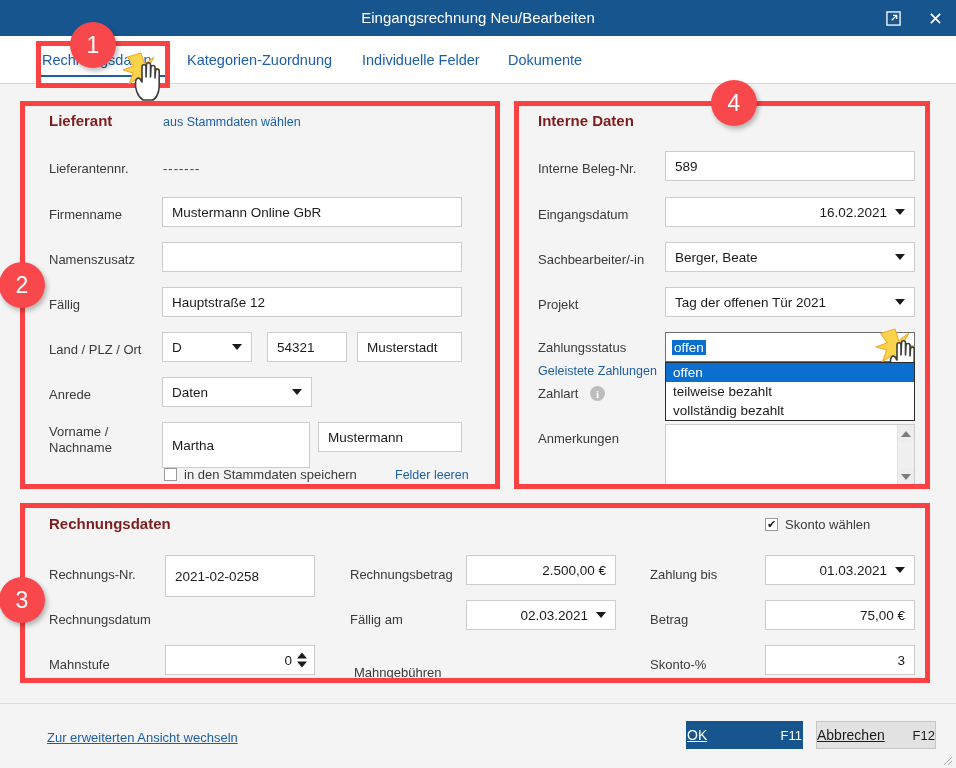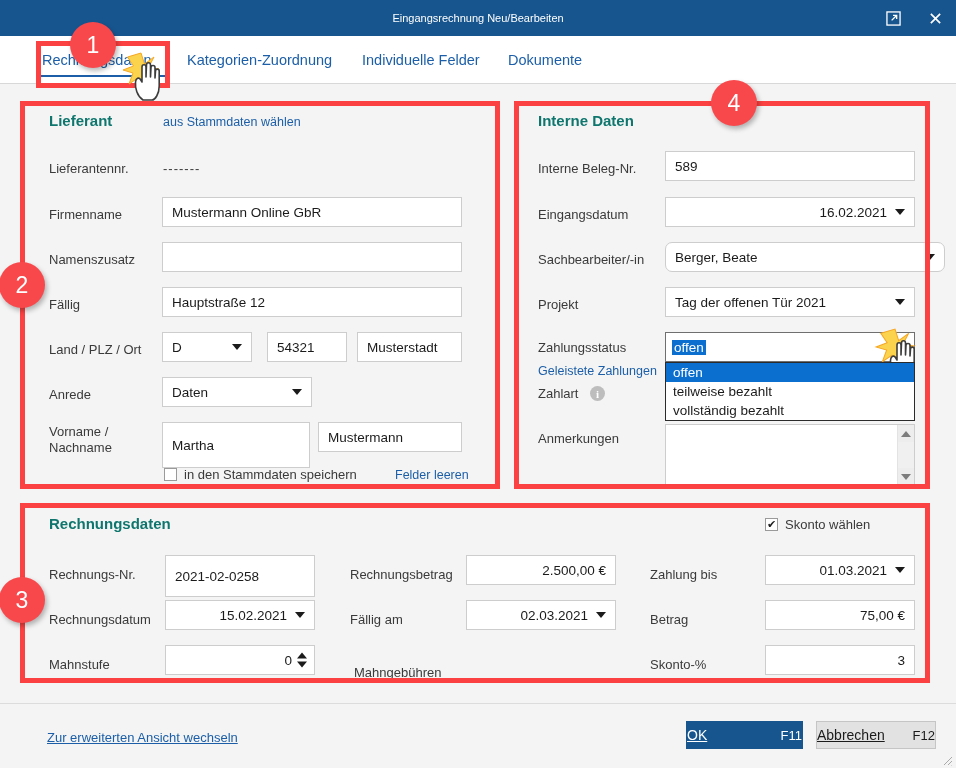--- a/index.html
+++ b/index.html
@@ -18,21 +18,21 @@
 
   
   .titlebar {
     position: absolute; left: 0; top: 0; width: 956px; height: 36px;
     background: #17558f;
     color: #ffffff;
   }
   .titlebar .title {
     position: absolute; left: 0; top: 0; width: 956px; height: 36px;
     line-height: 36px; text-align: center;
-    font-size: 11px; color: #ffffff;
+    font-size: 15px; color: #ffffff;
   }
   .win-btn {
     position: absolute; top: 0; height: 36px; width: 42px;
     display: flex; align-items: center; justify-content: center;
     cursor: pointer;
   }
   .win-btn.popout { right: 42px; }
   .win-btn.close  { right: 0; }
   .win-btn svg { display:block; }
 
@@ -57,21 +57,21 @@
   }
   .tab.active .tab-underline { display: block; }
 
   
   .panel {
     position: absolute;
     background: #f4f4f4;
   }
   .panel-title {
     position: absolute;
-    font-size: 15px; font-weight: bold; color: #0f766e; text-align: right;
+    font-size: 15px; font-weight: bold; color: #7f1d1d; text-align: right;
   }
   .lbl {
     position: absolute;
     font-size: 13px; color: #3a3a3a;
     white-space: nowrap;
   }
   .lbl.two-line { line-height: 16px; }
   .link {
     position: absolute;
     font-size: 12.5px; color: #1c5fa8;
@@ -336,21 +336,21 @@
     <div class="lbl" style="left:18px;top:55px;">Interne Beleg-Nr.</div>
     <div class="inp" style="left:145px;top:45px;width:250px;height:30px;">589</div>
 
     <div class="lbl" style="left:18px;top:101px;">Eingangsdatum</div>
     <div class="sel right" style="left:145px;top:91px;width:250px;height:30px;">
       <span class="sv">16.02.2021</span>
       <span class="caret"></span>
     </div>
 
     <div class="lbl" style="left:18px;top:146px;">Sachbearbeiter/-in</div>
-    <div class="sel" style="left:145px;top:136px;width:280px;height:30px;border-radius:7px;">
+    <div class="sel" style="left:145px;top:136px;width:250px;height:30px;">
       <span class="sv">Berger, Beate</span>
       <span class="caret"></span>
     </div>
 
     <div class="lbl" style="left:18px;top:191px;">Projekt</div>
     <div class="sel" style="left:145px;top:181px;width:250px;height:30px;">
       <span class="sv">Tag der offenen Tür 2021</span>
       <span class="caret"></span>
     </div>
 
@@ -387,24 +387,20 @@
 
     <div class="cbwrap" style="left:740px;top:17px;">
       <span class="cbox">✔</span>
       <span>Skonto wählen</span>
     </div>
 
     <div class="lbl" style="left:24px;top:67px;">Rechnungs-Nr.</div>
     <div class="inp" style="left:140px;top:55px;width:150px;height:42px;">2021-02-0258</div>
 
     <div class="lbl" style="left:24px;top:112px;">Rechnungsdatum</div>
-    <div class="sel right" style="left:140px;top:100px;width:150px;height:30px;">
-      <span class="sv">15.02.2021</span>
-      <span class="caret"></span>
-    </div>
 
     <div class="lbl" style="left:24px;top:157px;">Mahnstufe</div>
     <div class="inp right" style="left:140px;top:145px;width:150px;height:30px;padding-right:22px;">0</div>
     <div class="spin" style="left:272px;top:160px;">
       <span class="up"></span>
       <span class="dn"></span>
     </div>
 
     <div class="lbl" style="left:325px;top:67px;">Rechnungsbetrag</div>
     <div class="inp right" style="left:441px;top:55px;width:150px;height:30px;">2.500,00 €</div>

